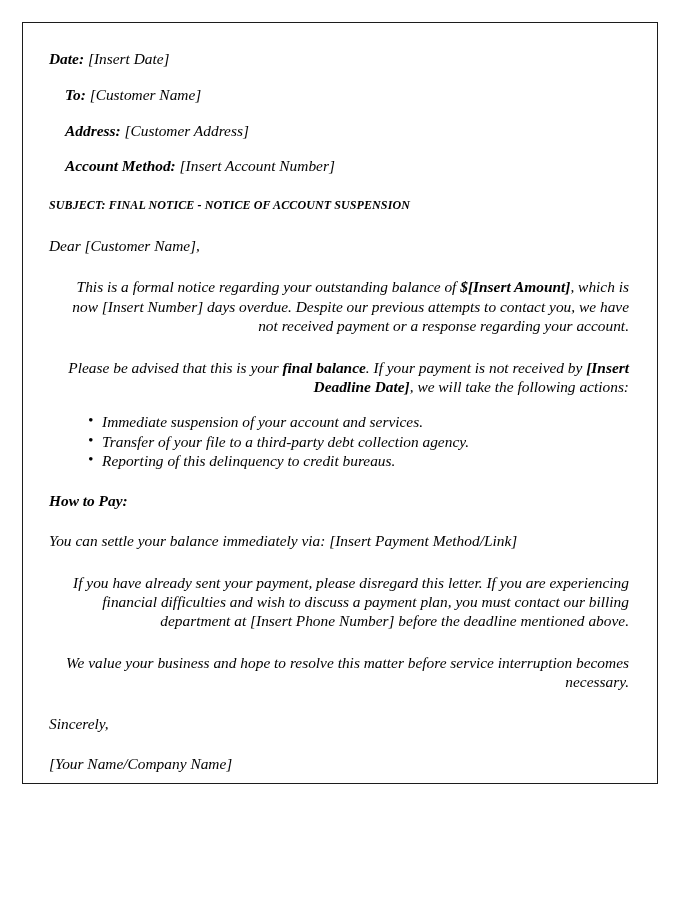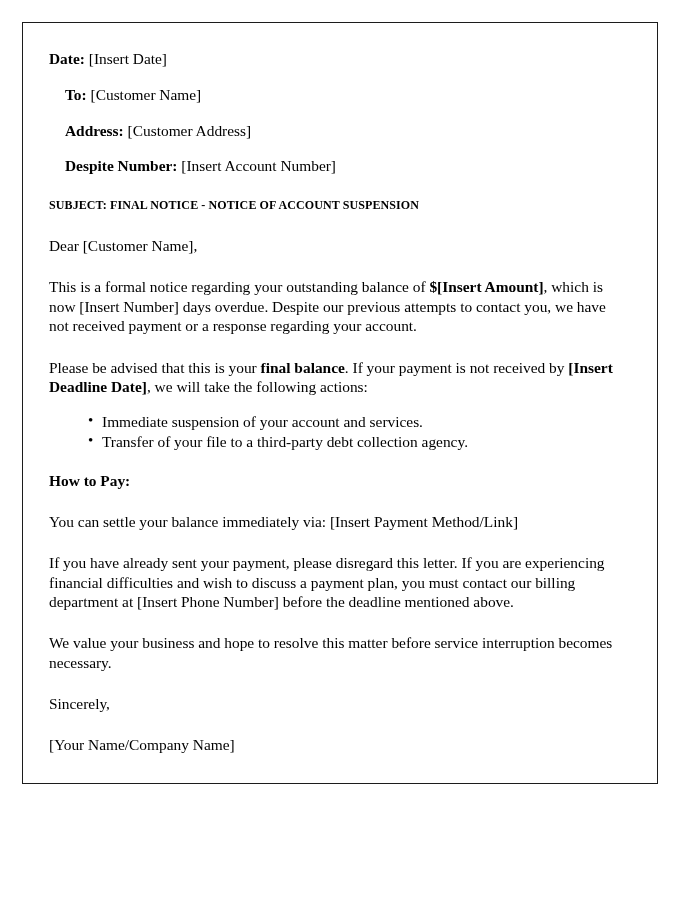--- a/index.html
+++ b/index.html
@@ -20,20 +20,21 @@
     top: 22px;
     width: 636px;
     height: 762px;
     border: 1.4px solid #1c1c1c;
     box-sizing: border-box;
     background: #ffffff;
   }
   .letter {
     padding: 26px 28px 0 26px;
     box-sizing: border-box;
+    font-style: italic;
   }
   .line,
   .para,
   .bullets li {
     font-size: 15.4px;
     line-height: 19.4px;
     color: #000000;
   }
   .b { font-weight: bold; }
 
@@ -43,21 +44,21 @@
 
   .subject {
     font-size: 12px;
     font-weight: bold;
     line-height: 19.4px;
     margin: 20px 0 0 0;
     letter-spacing: 0.1px;
   }
   .salutation { margin: 21px 0 0 0; }
 
-  .para { margin: 22px 0 0 0; text-align: left; }
+  .para { margin: 22px 0 0 0; text-align: right; }
 
   .bullets {
     margin: 16px 0 0 0;
     padding: 0 0 0 39px;
     list-style: none;
   }
   .bullets li {
     position: relative;
     margin: 0;
     padding: 0 0 0 14px;
@@ -94,36 +95,37 @@
     <div class="meta-block">
       <p class="line">
         <span class="b">To:</span>
         <span>[Customer Name]</span>
       </p>
       <p class="line">
         <span class="b">Address:</span>
         <span>[Customer Address]</span>
       </p>
       <p class="line">
-        <span class="b">Despite Number:</span>
+        <span class="b">Account Method:</span>
         <span>[Insert Account Number]</span>
       </p>
     </div>
 
     <p class="subject">SUBJECT: FINAL NOTICE - NOTICE OF ACCOUNT SUSPENSION</p>
 
     <p class="line salutation">Dear [Customer Name],</p>
 
     <p class="para"><span>This is a formal notice regarding your outstanding balance of </span><span class="b">$[Insert Amount]</span><span>, which is now [Insert Number] days overdue. Despite our previous attempts to contact you, we have not received payment or a response regarding your account.</span></p>
 
     <p class="para"><span>Please be advised that this is your </span><span class="b">final balance</span><span>. If your payment is not received by </span><span class="b">[Insert Deadline Date]</span><span>, we will take the following actions:</span></p>
 
     <ul class="bullets">
       <li>Immediate suspension of your account and services.</li>
       <li>Transfer of your file to a third-party debt collection agency.</li>
+      <li>Reporting of this delinquency to credit bureaus.</li>
     </ul>
 
     <p class="line heading">How to Pay:</p>
 
     <p class="line pay-line">You can settle your balance immediately via: [Insert Payment Method/Link]</p>
 
     <p class="para">If you have already sent your payment, please disregard this letter. If you are experiencing financial difficulties and wish to discuss a payment plan, you must contact our billing department at [Insert Phone Number] before the deadline mentioned above.</p>
 
     <p class="para">We value your business and hope to resolve this matter before service interruption becomes necessary.</p>
 

